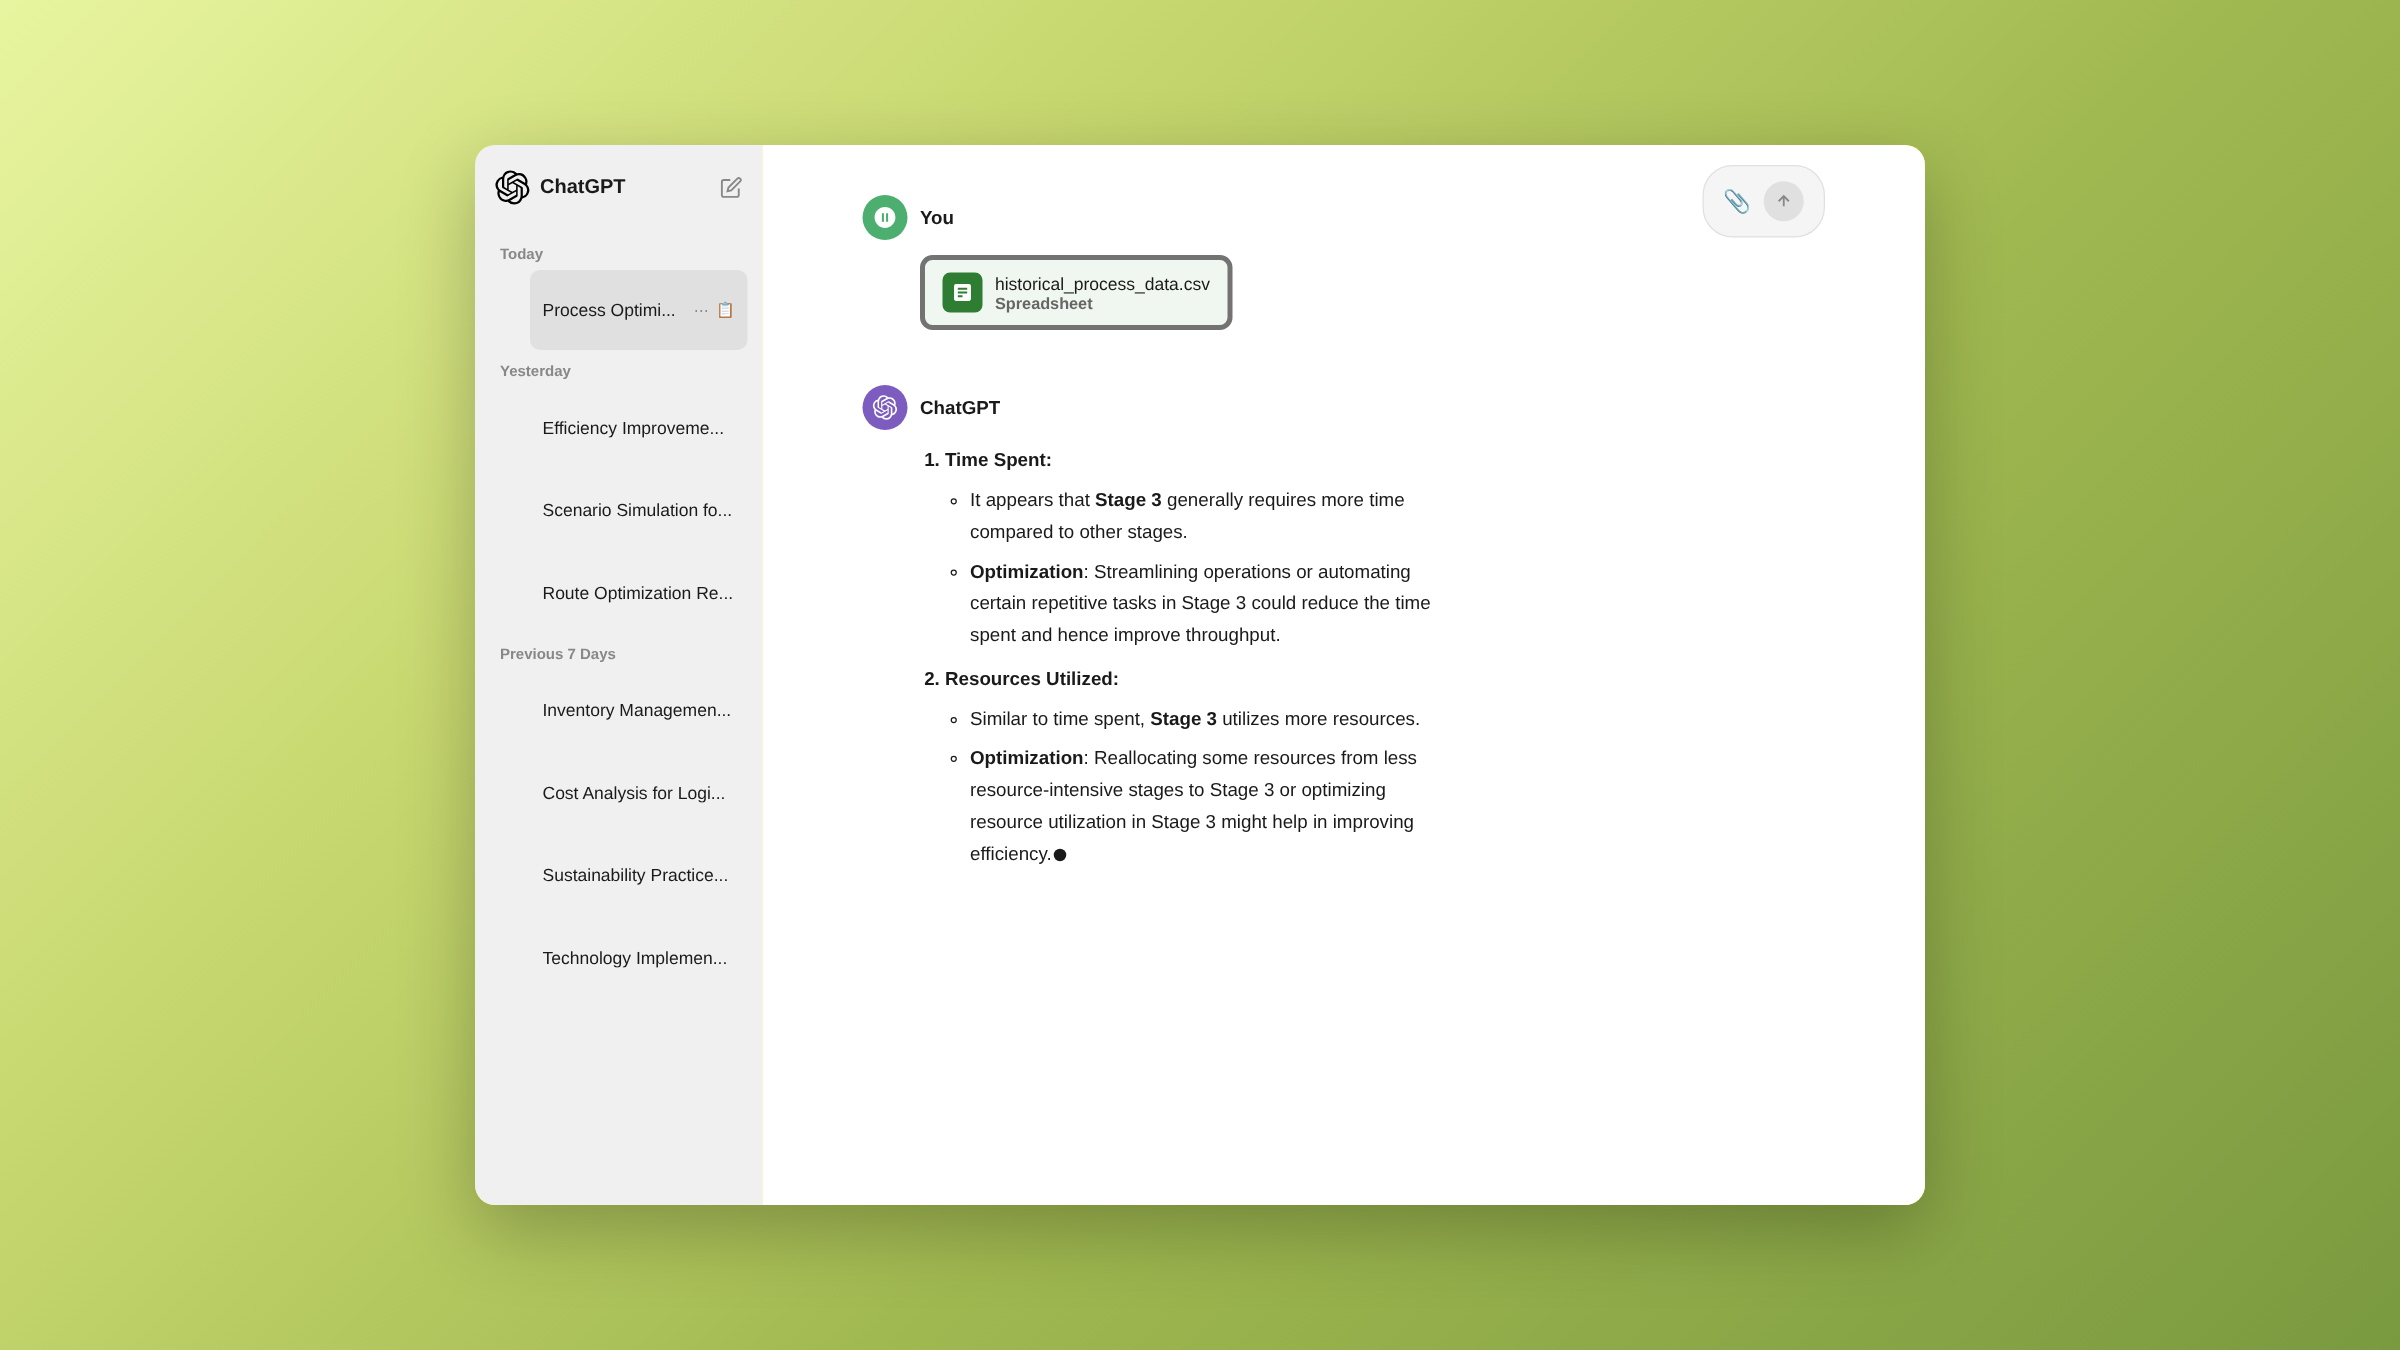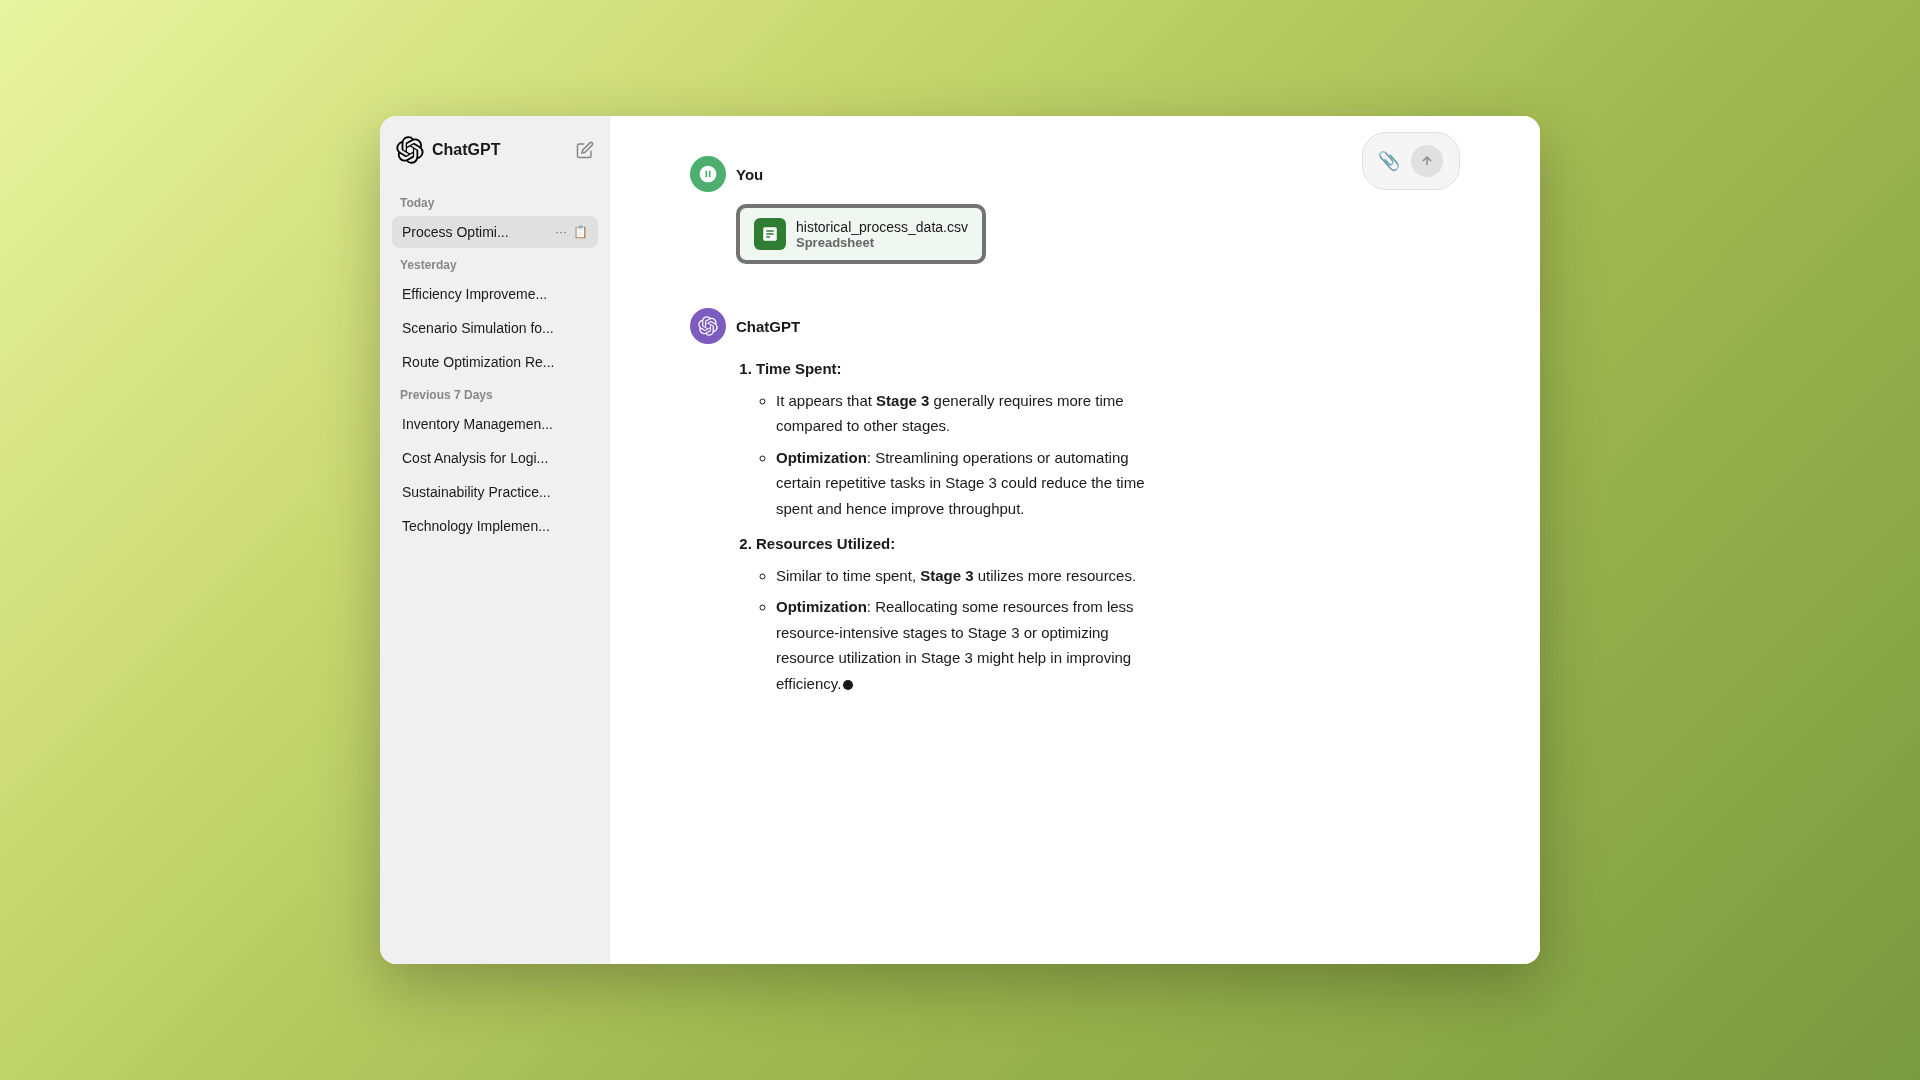--- a/index.html
+++ b/index.html
@@ -73,32 +73,33 @@
     .section-label {
       font-size: 12px;
       font-weight: 700;
       color: #888;
       padding: 0 8px;
       margin-bottom: 6px;
       margin-top: 8px;
     }
 
     .chat-item {
-      padding: 8px 10px;
+      padding: 24px 10px;
       border-radius: 8px;
       font-size: 14px;
       color: #1a1a1a;
       cursor: pointer;
       margin-bottom: 2px;
       white-space: nowrap;
       overflow: hidden;
       text-overflow: ellipsis;
       display: flex;
       align-items: center;
       justify-content: space-between;
+      margin-left: 32px;
     }
 
     .chat-item.active {
       background: #e0e0e0;
     }
 
     .chat-item-text {
       white-space: nowrap;
       overflow: hidden;
       text-overflow: ellipsis;

